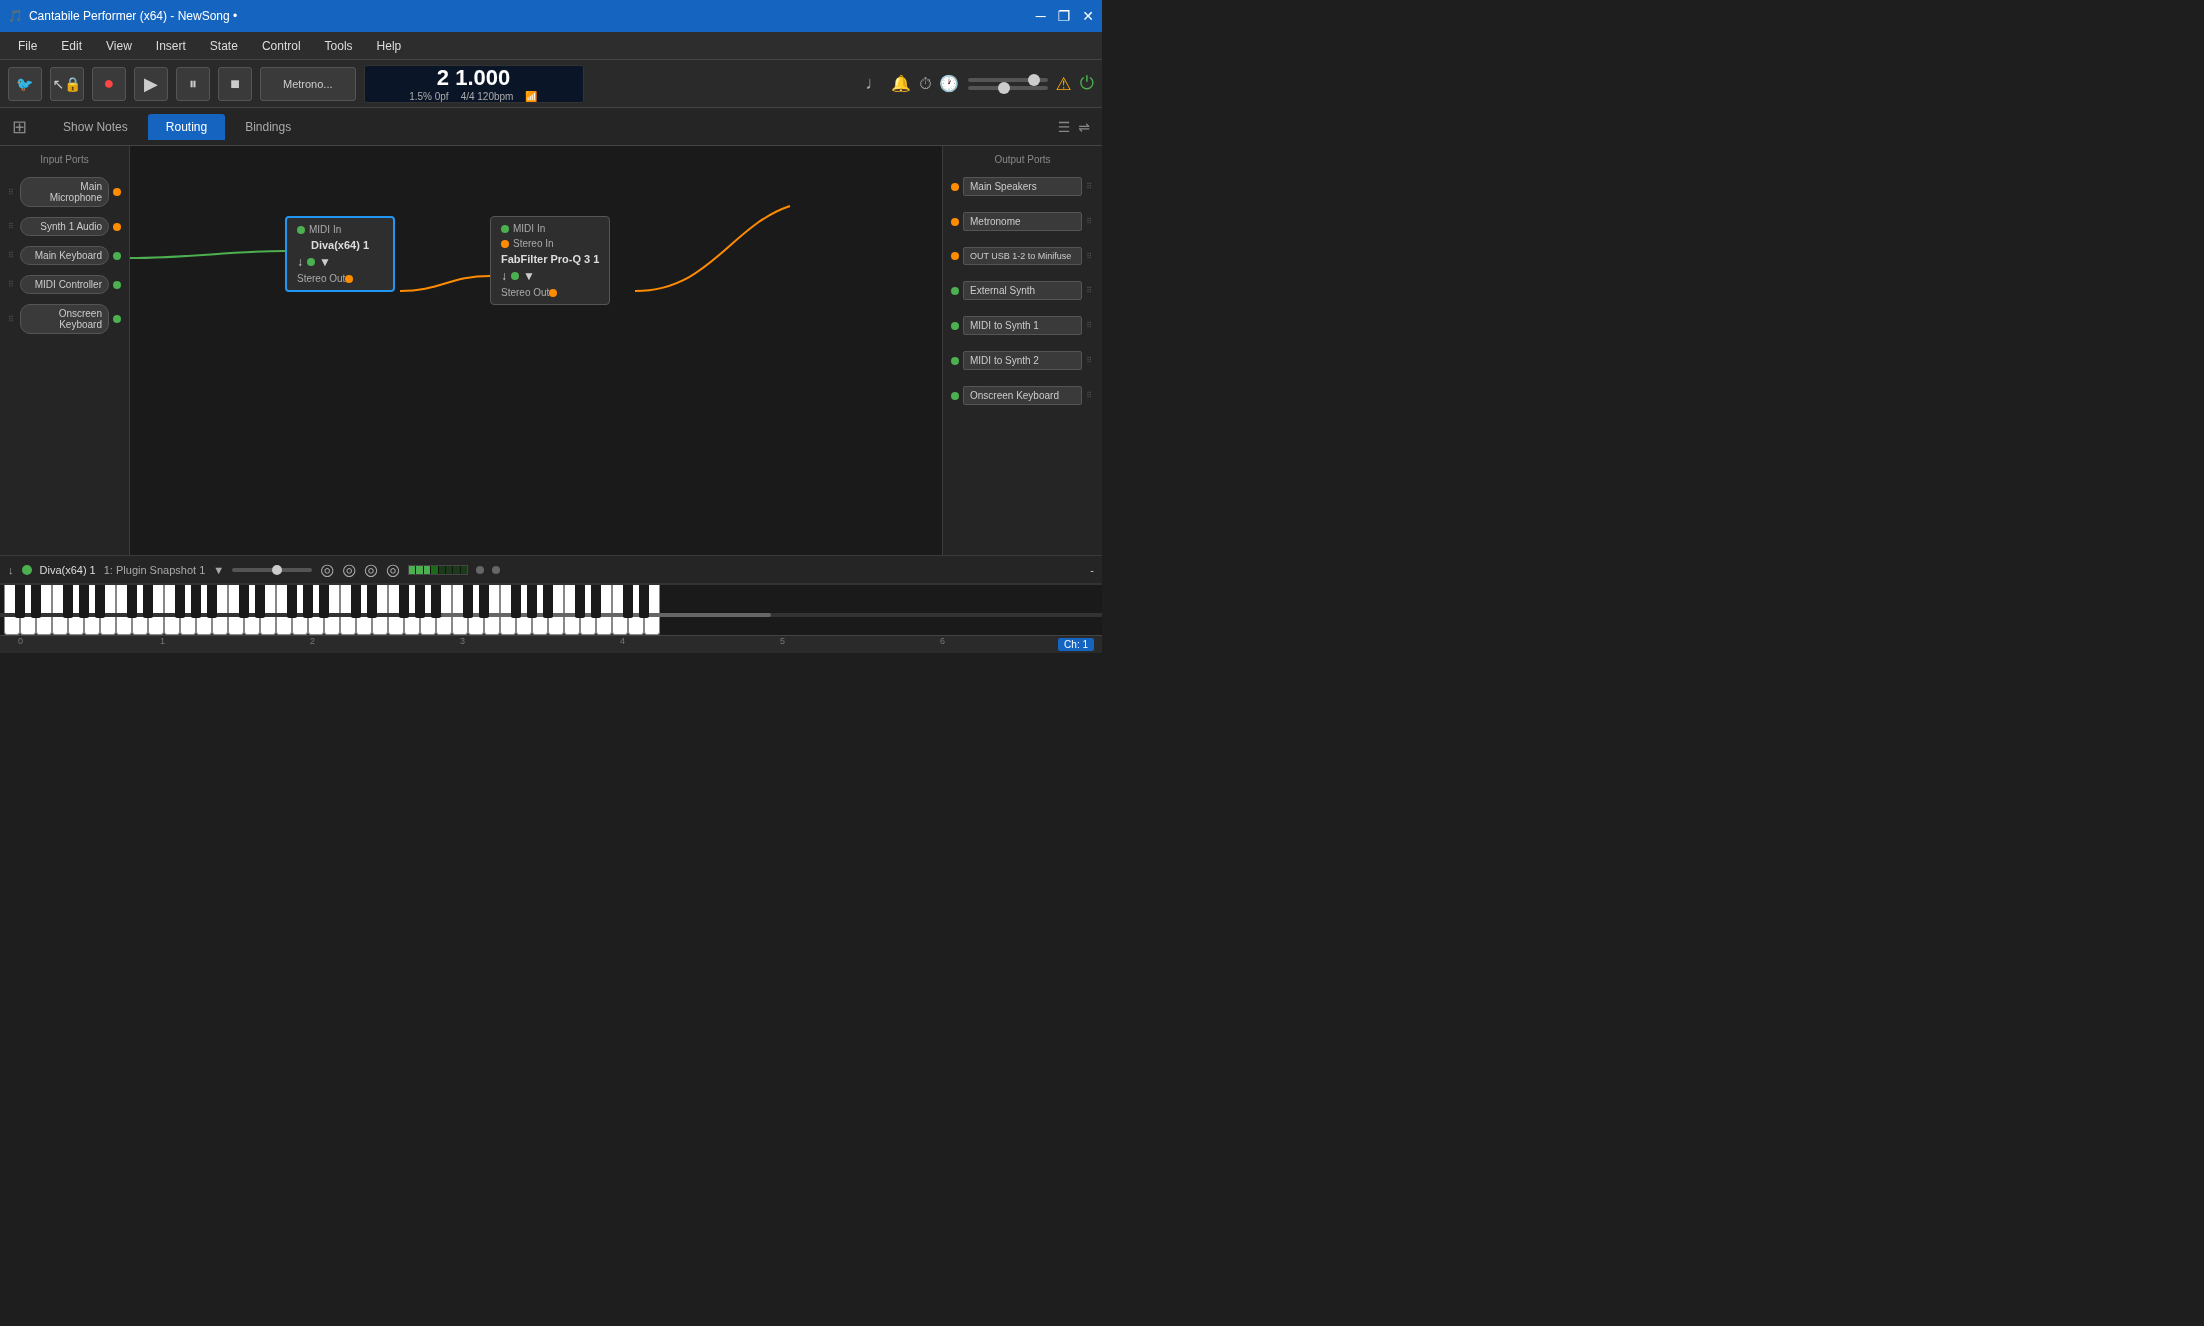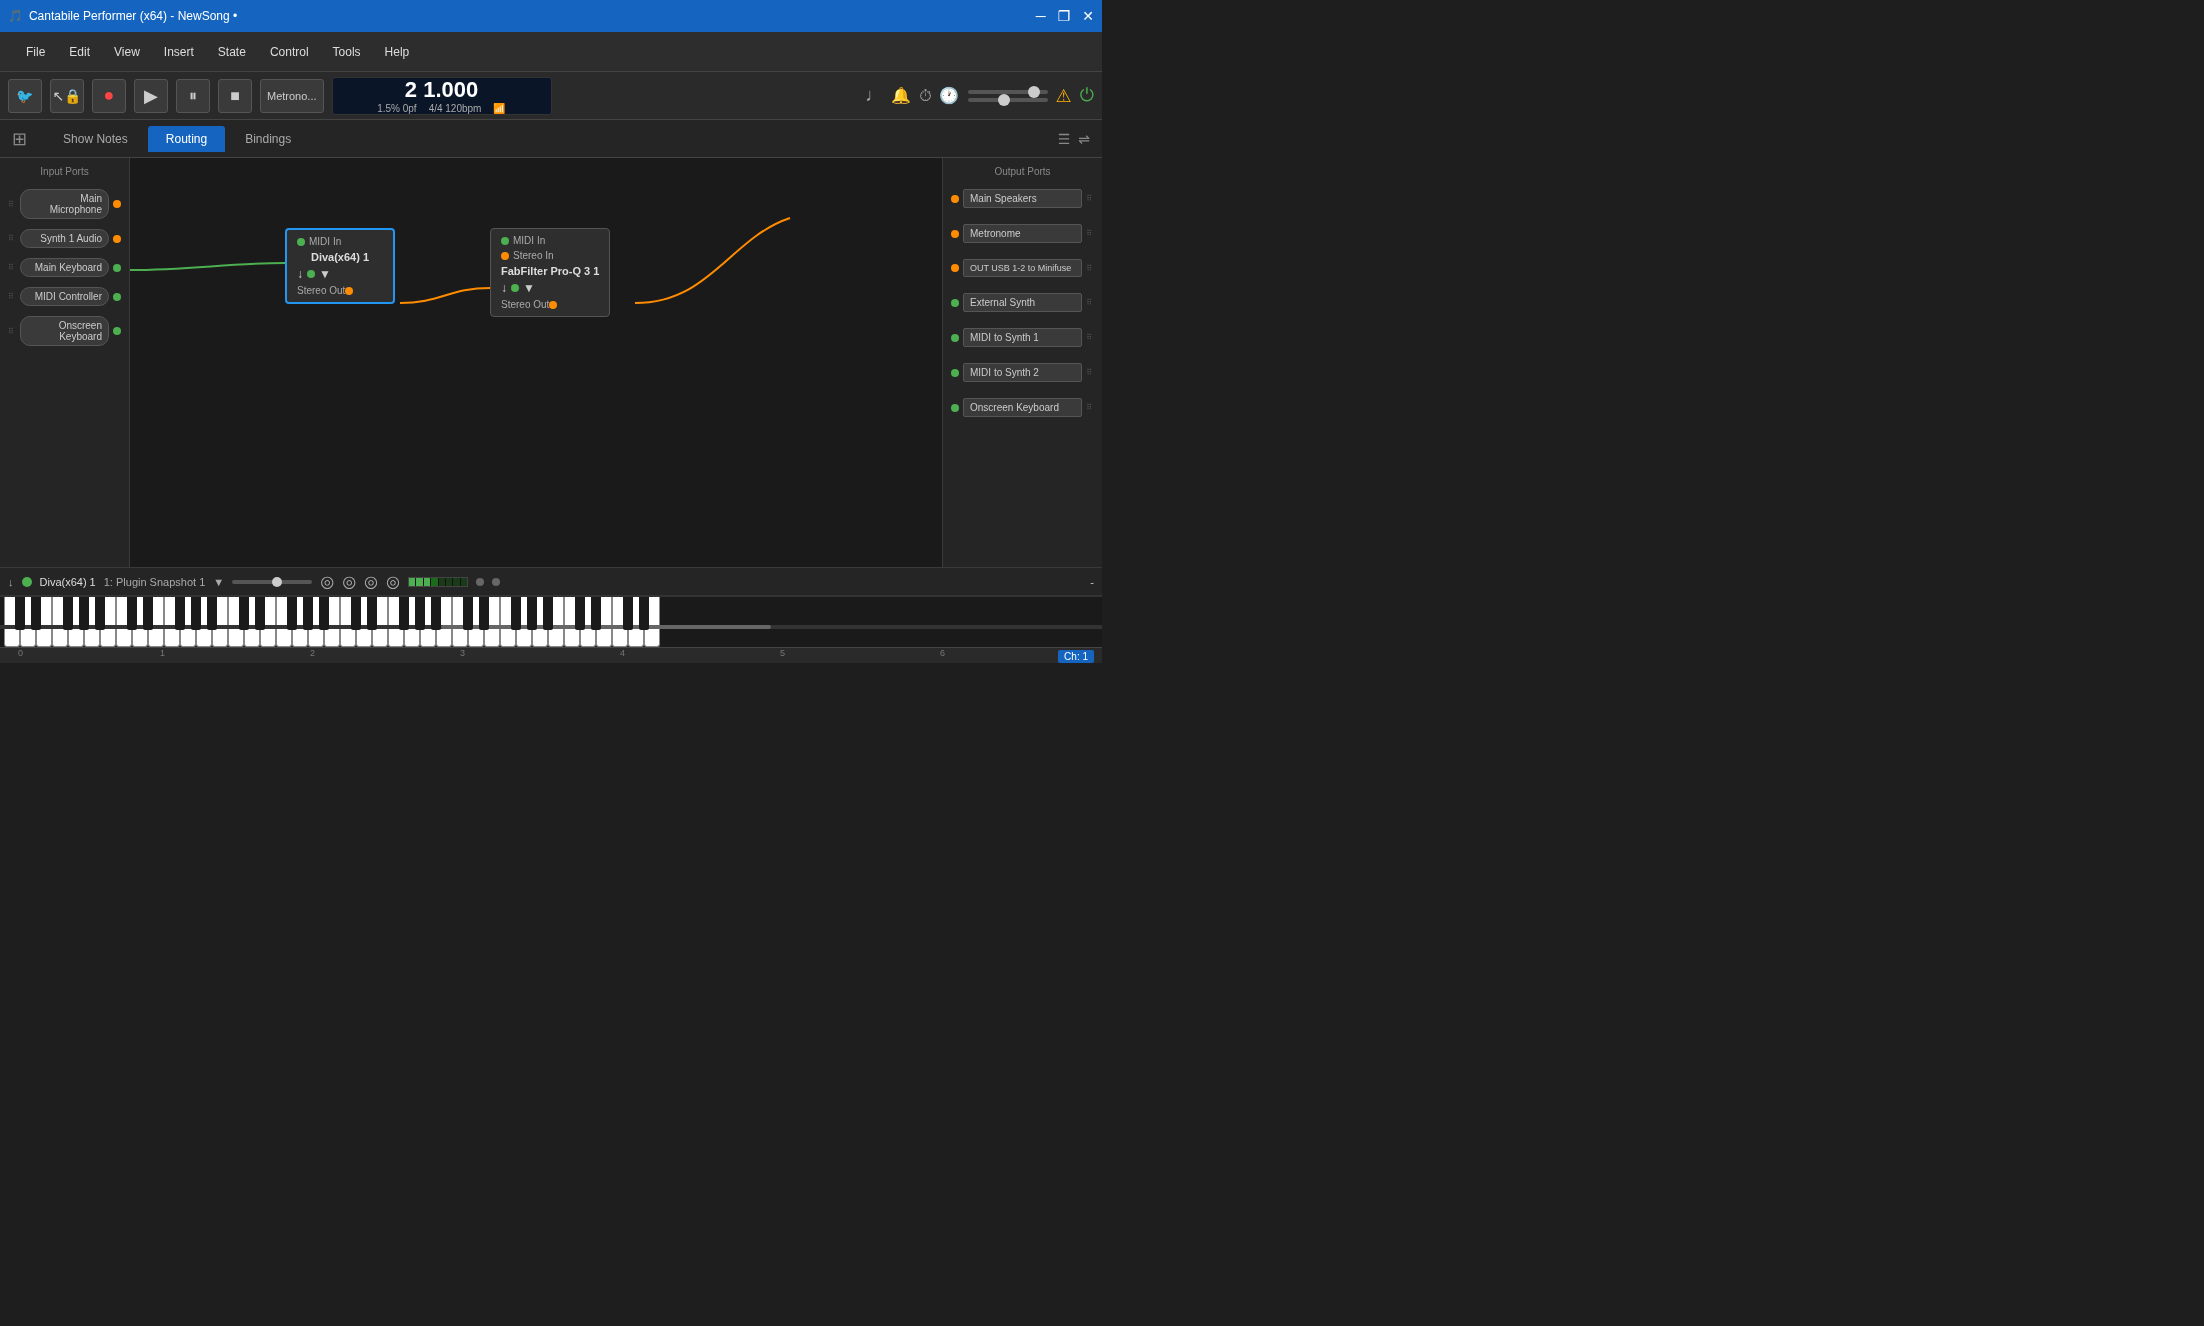--- a/index.html
+++ b/index.html
@@ -14,24 +14,24 @@
       padding: 0 8px;
       justify-content: space-between;
     }
     #titlebar-left { display: flex; align-items: center; gap: 6px; color: white; font-size: 12px; }
     #titlebar-controls { display: flex; gap: 12px; color: white; font-size: 14px; }
     #titlebar-controls span { cursor: pointer; }
 
     
     #menubar {
       background: #2d2d2d;
-      height: 40px;
-      display: flex;
-      align-items: center;
-      padding: 0 16px;
+      height: 28px;
+      display: flex;
+      align-items: center;
+      padding: 0 8px;
       gap: 4px;
       border-bottom: 1px solid #444;
     }
     .menu-item {
       color: #ddd;
       padding: 3px 10px;
       cursor: pointer;
       font-size: 12px;
       border-radius: 2px;
     }
@@ -56,21 +56,21 @@
       align-items: center;
       justify-content: center;
       cursor: pointer;
       border-radius: 3px;
       font-size: 14px;
     }
     #metronome-btn {
       background: #3a3a3a;
       border: 1px solid #555;
       color: #ccc;
-      padding: 0 6px;
+      padding: 0 22px;
       height: 34px;
       cursor: pointer;
       border-radius: 3px;
       font-size: 11px;
       text-align: center;
     }
     #transport-display {
       background: #0a1628;
       border: 1px solid #333;
       border-radius: 3px;

